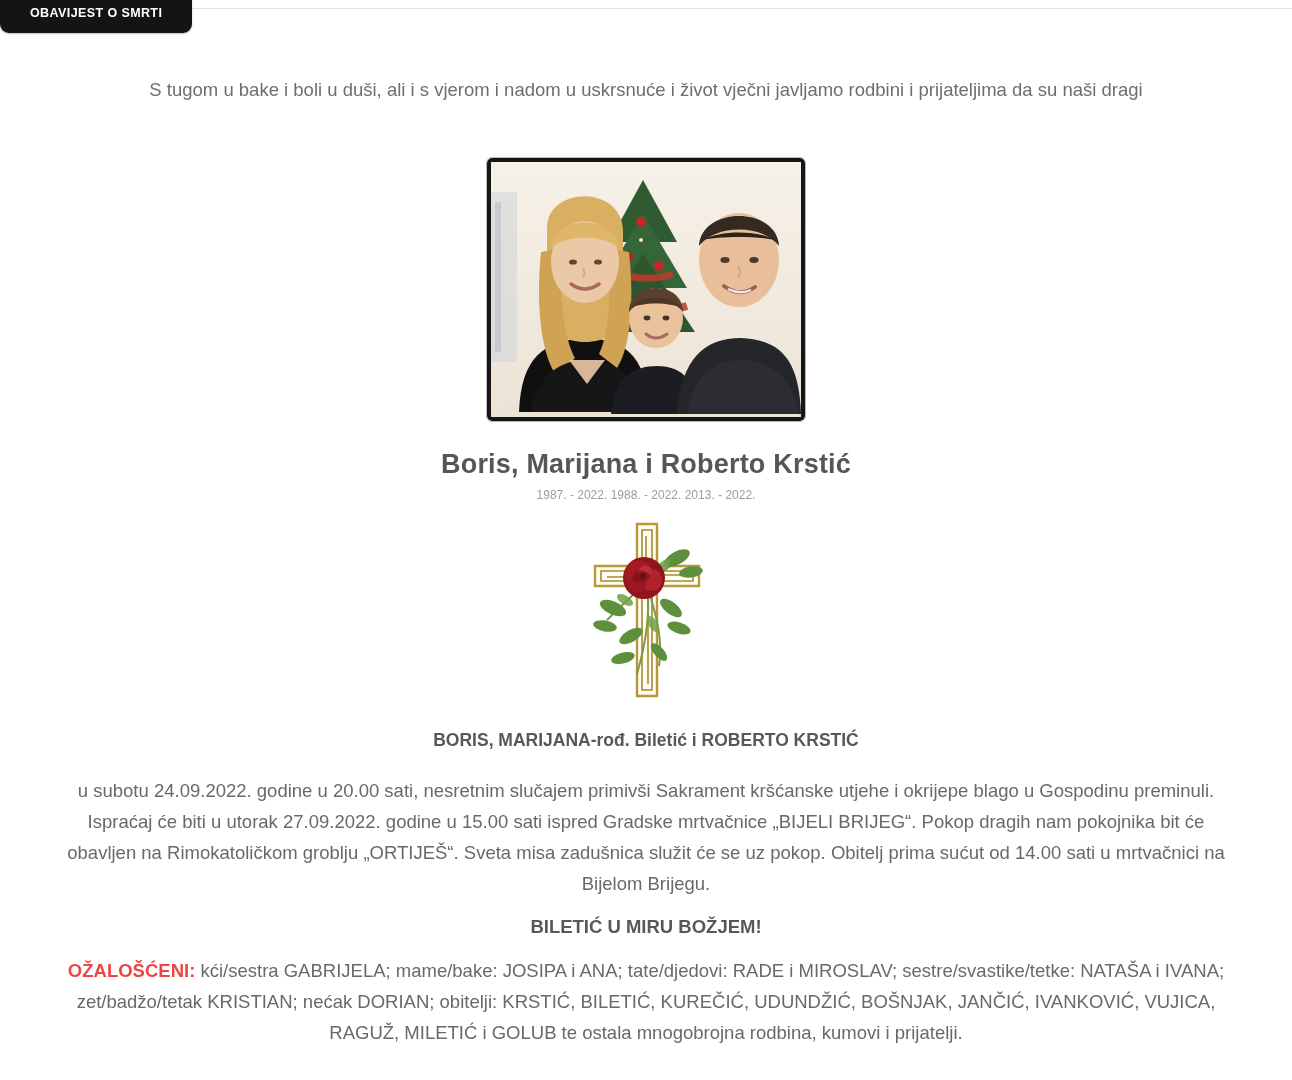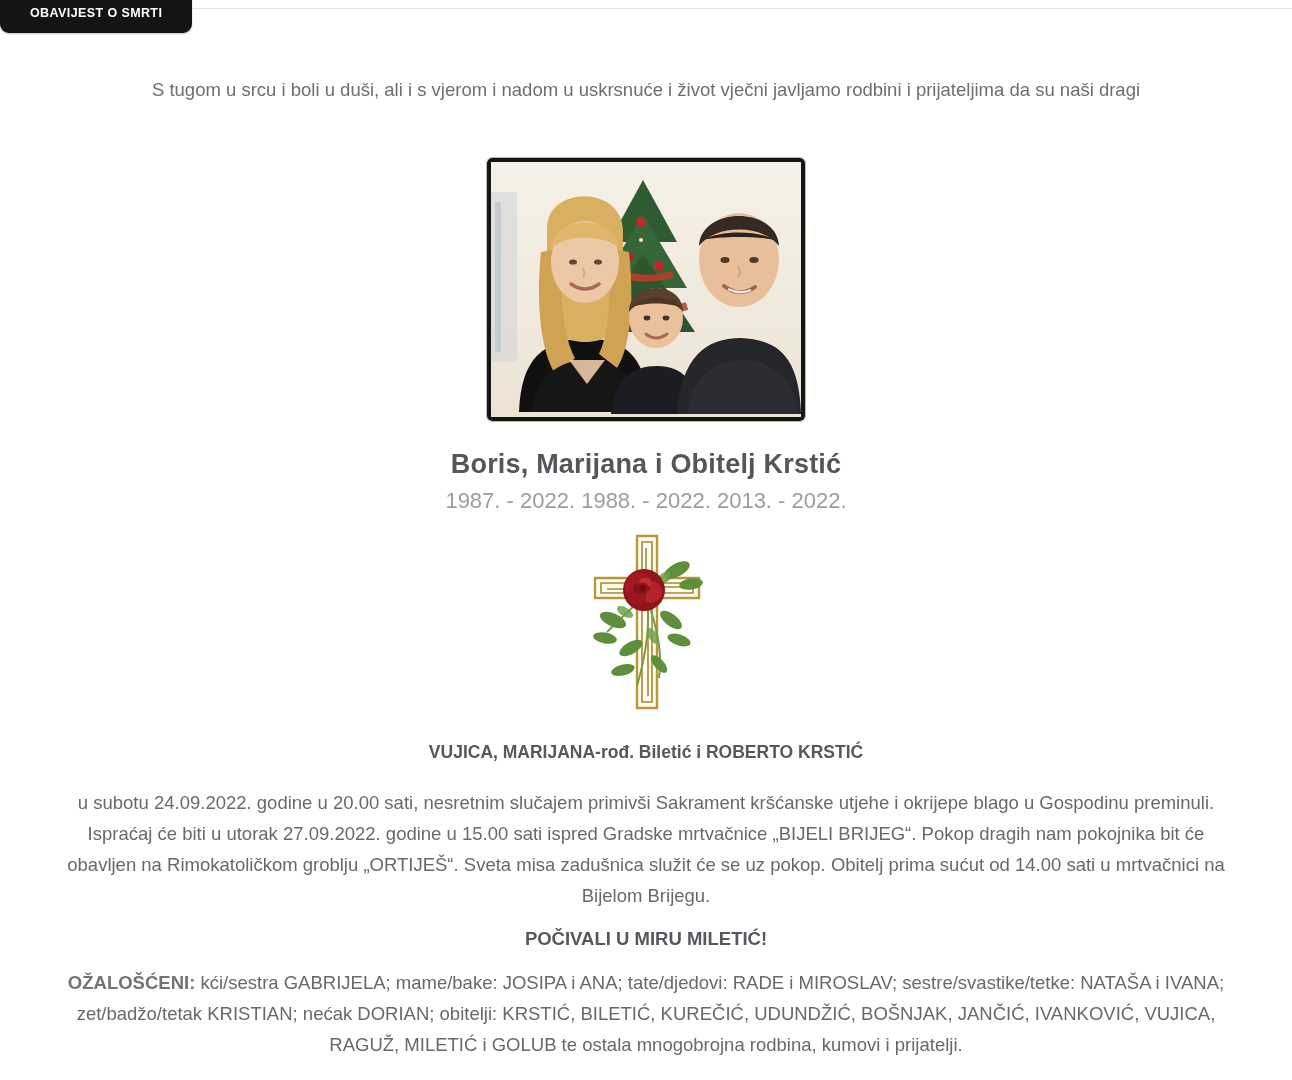--- a/index.html
+++ b/index.html
@@ -42,52 +42,52 @@
     border:4px solid #161616; outline:1px solid #b9b9b9;
     border-radius:5px; background:#f3ece1; overflow:hidden;
   }
   .photo-frame svg { display:block; }
   .names-title {
     margin-top:28px;
     font-size:27px; font-weight:bold; color:#53565a; letter-spacing:.2px;
   }
   .dates-line {
     margin-top:8px;
-    font-size:22px; color:#9a9da0;
+    font-size:12px; color:#9a9da0;
   }
   .cross-wrap { margin-top:14px; display:flex; justify-content:center; }
   .full-names {
     margin-top:26px;
     font-size:17.5px; font-weight:bold; color:#55585c;
   }
   .announcement {
     margin:24px auto 12px; max-width:1165px;
     font-size:18.5px; line-height:31px; color:#67696d;
   }
   .rip {
     font-size:18.5px; line-height:31px; font-weight:bold; color:#55585c;
   }
   .mourners {
     margin:13px auto 0; max-width:1175px;
     font-size:18.5px; line-height:31px; color:#67696d;
   }
-  .mourners b { color:#737373; }
+  .mourners b { color:#ef4444; }
 </style>
 </head>
 <body>
 
 <div class="top-rule"></div>
 
 <div class="badge-row">
   <div class="badge">OBAVIJEST O SMRTI</div>
 </div>
 
 <div class="content">
 
-  <div class="intro">S tugom u srcu i boli u duši, ali i s vjerom i nadom u uskrsnuće i život vječni javljamo rodbini i prijateljima da su naši dragi</div>
+  <div class="intro">S tugom u bake i boli u duši, ali i s vjerom i nadom u uskrsnuće i život vječni javljamo rodbini i prijateljima da su naši dragi</div>
 
   <div class="photo-wrap">
     <div class="photo-frame">
 
       <svg width="310" height="255" viewBox="0 0 310 255">
         <defs>
           <linearGradient id="bgGrad" x1="0" y1="0" x2="0" y2="1">
             <stop offset="0" stop-color="#f6f1e8"></stop>
             <stop offset="1" stop-color="#ece3d5"></stop>
           </linearGradient>
@@ -145,21 +145,21 @@
           <ellipse cx="263" cy="98" rx="4.6" ry="3" fill="#4a3a2c"></ellipse>
           <path d="M233,124 q16,12 31,1" stroke="#9e6153" stroke-width="4" fill="none" stroke-linecap="round"></path>
           <path d="M237,127 q12,6 23,1" stroke="#ffffff" stroke-width="2.4" fill="none" opacity=".85"></path>
           <path d="M247,104 q4,7 0,11" stroke="#d7a87f" stroke-width="2.2" fill="none"></path>
           <path d="M196,252 C202,212 224,198 250,198 C280,198 302,216 308,252 Z" fill="#2b2d32"></path>
         </g>
       </svg>
     </div>
   </div>
 
-  <div class="names-title">Boris, Marijana i Obitelj Krstić</div>
+  <div class="names-title">Boris, Marijana i Roberto Krstić</div>
 
   <div class="dates-line">1987. - 2022. 1988. - 2022. 2013. - 2022.</div>
 
   <div class="cross-wrap">
 
     <svg width="158" height="188" viewBox="0 0 158 188">
       <g fill="none" stroke="#b6983a" stroke-width="2.4">
         <path d="M70,8 H90 V50 H132 V70 H90 V180 H70 V70 H28 V50 H70 Z" fill="#fffdf2"></path>
       </g>
       <g fill="none" stroke="#a8892f" stroke-width="1.6">
@@ -198,21 +198,21 @@
         <circle cx="72" cy="58" r="14" fill="#a31a22"></circle>
         <circle cx="84" cy="64" r="11" fill="#b2222a"></circle>
         <circle cx="70" cy="68" r="9" fill="#9b161e"></circle>
         <circle cx="78" cy="56" r="6.5" fill="#c12d34"></circle>
         <path d="M66,58 q10,-8 18,2 q-6,10 -18,4 Z" fill="#7d1016" opacity=".7"></path>
         <circle cx="76" cy="60" r="3.2" fill="#6e0d13"></circle>
       </g>
     </svg>
   </div>
 
-  <div class="full-names">VUJICA, MARIJANA-rođ. Biletić i ROBERTO KRSTIĆ</div>
+  <div class="full-names">BORIS, MARIJANA-rođ. Biletić i ROBERTO KRSTIĆ</div>
 
   <div class="announcement">u subotu 24.09.2022. godine u 20.00 sati, nesretnim slučajem primivši Sakrament kršćanske utjehe i okrijepe blago u Gospodinu preminuli. Ispraćaj će biti u utorak 27.09.2022. godine u 15.00 sati ispred Gradske mrtvačnice „BIJELI BRIJEG“. Pokop dragih nam pokojnika bit će obavljen na Rimokatoličkom groblju „ORTIJEŠ“. Sveta misa zadušnica služit će se uz pokop. Obitelj prima sućut od 14.00 sati u mrtvačnici na Bijelom Brijegu.</div>
 
-  <div class="rip">POČIVALI U MIRU MILETIĆ!</div>
+  <div class="rip">BILETIĆ U MIRU BOŽJEM!</div>
 
   <div class="mourners"><b>OŽALOŠĆENI:</b><span> kći/sestra GABRIJELA; mame/bake: JOSIPA i ANA; tate/djedovi: RADE i MIROSLAV; sestre/svastike/tetke: NATAŠA i IVANA; zet/badžo/tetak KRISTIAN; nećak DORIAN; obitelji: KRSTIĆ, BILETIĆ, KUREČIĆ, UDUNDŽIĆ, BOŠNJAK, JANČIĆ, IVANKOVIĆ, VUJICA, RAGUŽ, MILETIĆ i GOLUB te ostala mnogobrojna rodbina, kumovi i prijatelji.</span></div>
 
 </div>
 
 </body></html>

